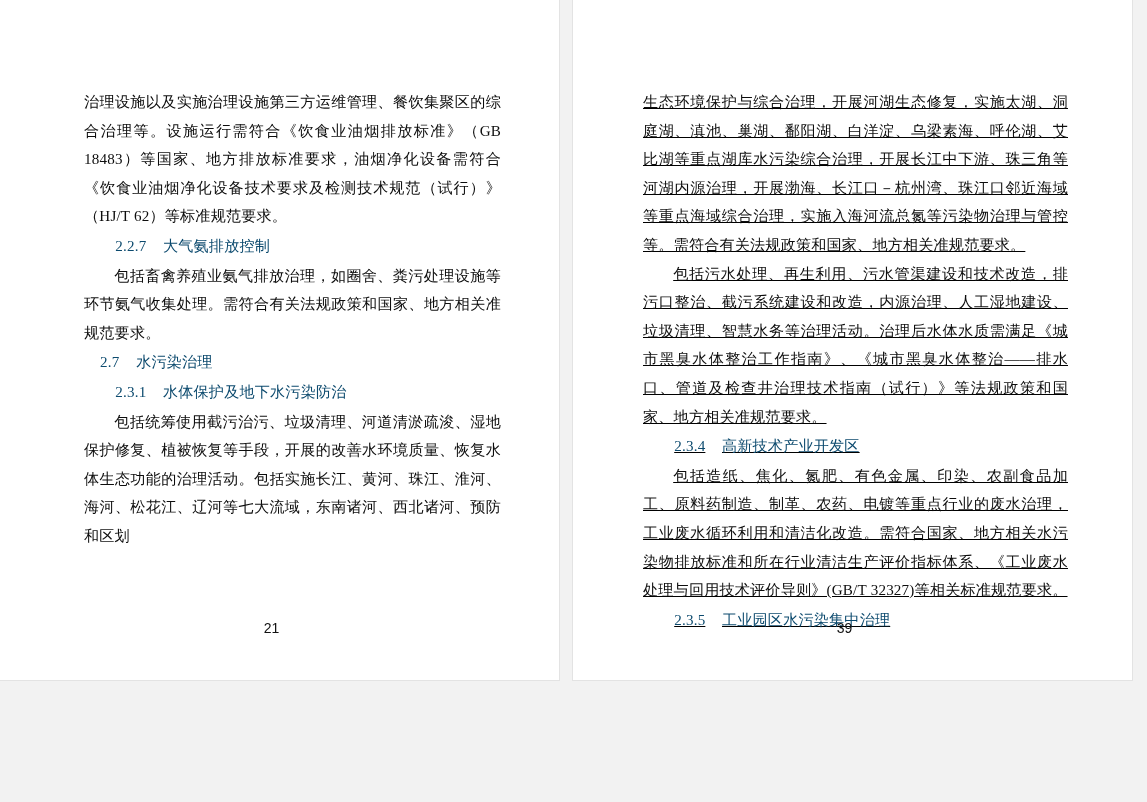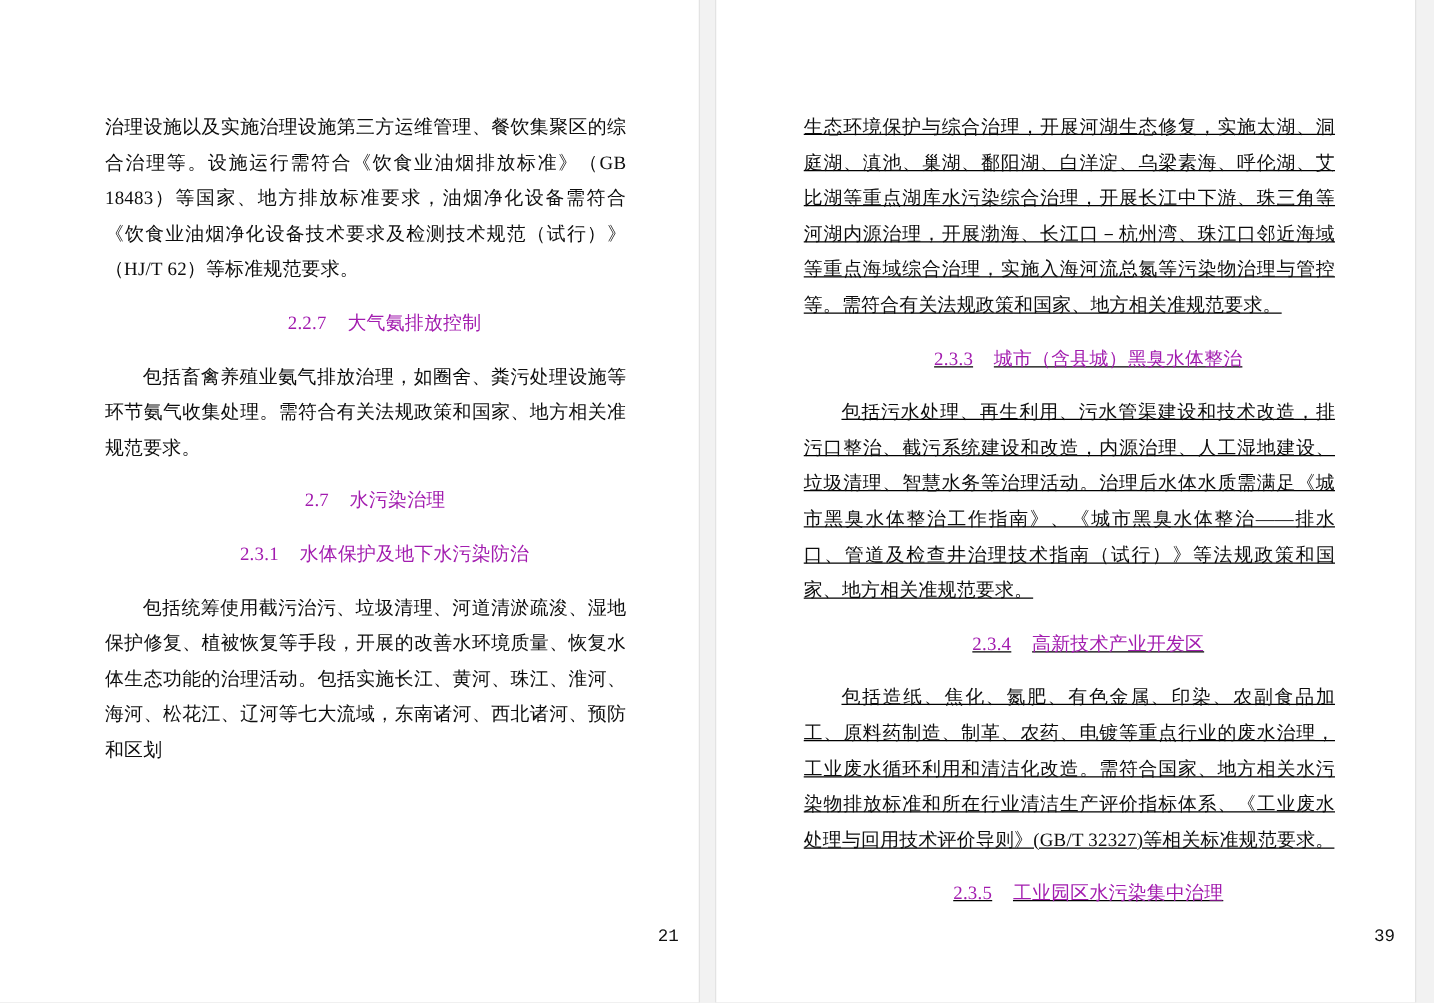--- a/index.html
+++ b/index.html
@@ -15,21 +15,21 @@
   }
   .spread {
     display: flex;
     width: 1147px;
     height: 802px;
     gap: 0;
   }
   .page {
     background: #ffffff;
     width: 559px;
-    height: 802px;
+    height: 680px;
     box-sizing: border-box;
     position: relative;
     box-shadow: 0 0 0 1px #e3e3e3;
   }
   .page.left { margin-right: 14px; }
   .page-inner {
     position: absolute;
     left: 84px;
     right: 58px;
     top: 88px;
@@ -46,37 +46,36 @@
     color: #0d0d0d;
     text-align: justify;
     text-justify: inter-ideograph;
     margin: 0;
     letter-spacing: 0.2px;
   }
   .indent2 { text-indent: 2em; }
   .heading {
     font-size: 15.1px;
     line-height: 28.6px;
-    color: #a21caf;
-    margin: 14px;
+    color: #0c4a6e;
+    margin: 1px;
     letter-spacing: 0.2px;
-    text-align: center;
   }
   .h-l1 { text-indent: 1em; }
   .h-l2 { text-indent: 2em; }
   .h-num-gap { display: inline-block; width: 1.1em; }
   .pagenum {
     position: absolute;
     bottom: 44px;
     left: 0;
     right: 16px;
-    text-align: right;
+    text-align: center;
     font-size: 14px;
     color: #111;
-    font-family: Liberation Mono, monospace;
+    font-family: Liberation Sans, sans-serif;
   }
 </style>
 </head>
 <body>
 
 <div class="spread">
 
   <div class="page left">
     <div class="page-inner">
 
@@ -96,21 +95,20 @@
 
     </div>
     <div class="pagenum">21</div>
   </div>
 
   <div class="page right">
     <div class="page-inner">
 
       <p class="para">生态环境保护与综合治理，开展河湖生态修复，实施太湖、洞庭湖、滇池、巢湖、鄱阳湖、白洋淀、乌梁素海、呼伦湖、艾比湖等重点湖库水污染综合治理，开展长江中下游、珠三角等河湖内源治理，开展渤海、长江口－杭州湾、珠江口邻近海域等重点海域综合治理，实施入海河流总氮等污染物治理与管控等。需符合有关法规政策和国家、地方相关准规范要求。</p>
 
-      <p class="heading h-l2"><span>2.3.3</span><span class="h-num-gap"></span><span>城市（含县城）黑臭水体整治</span></p>
 
       <p class="para indent2">包括污水处理、再生利用、污水管渠建设和技术改造，排污口整治、截污系统建设和改造，内源治理、人工湿地建设、垃圾清理、智慧水务等治理活动。治理后水体水质需满足《城市黑臭水体整治工作指南》、《城市黑臭水体整治——排水口、管道及检查井治理技术指南（试行）》等法规政策和国家、地方相关准规范要求。</p>
 
       <p class="heading h-l2"><span>2.3.4</span><span class="h-num-gap"></span><span>高新技术产业开发区</span></p>
 
       <p class="para indent2">包括造纸、焦化、氮肥、有色金属、印染、农副食品加工、原料药制造、制革、农药、电镀等重点行业的废水治理，工业废水循环利用和清洁化改造。需符合国家、地方相关水污染物排放标准和所在行业清洁生产评价指标体系、《工业废水处理与回用技术评价导则》(GB/T 32327)等相关标准规范要求。</p>
 
       <p class="heading h-l2"><span>2.3.5</span><span class="h-num-gap"></span><span>工业园区水污染集中治理</span></p>
 
 

